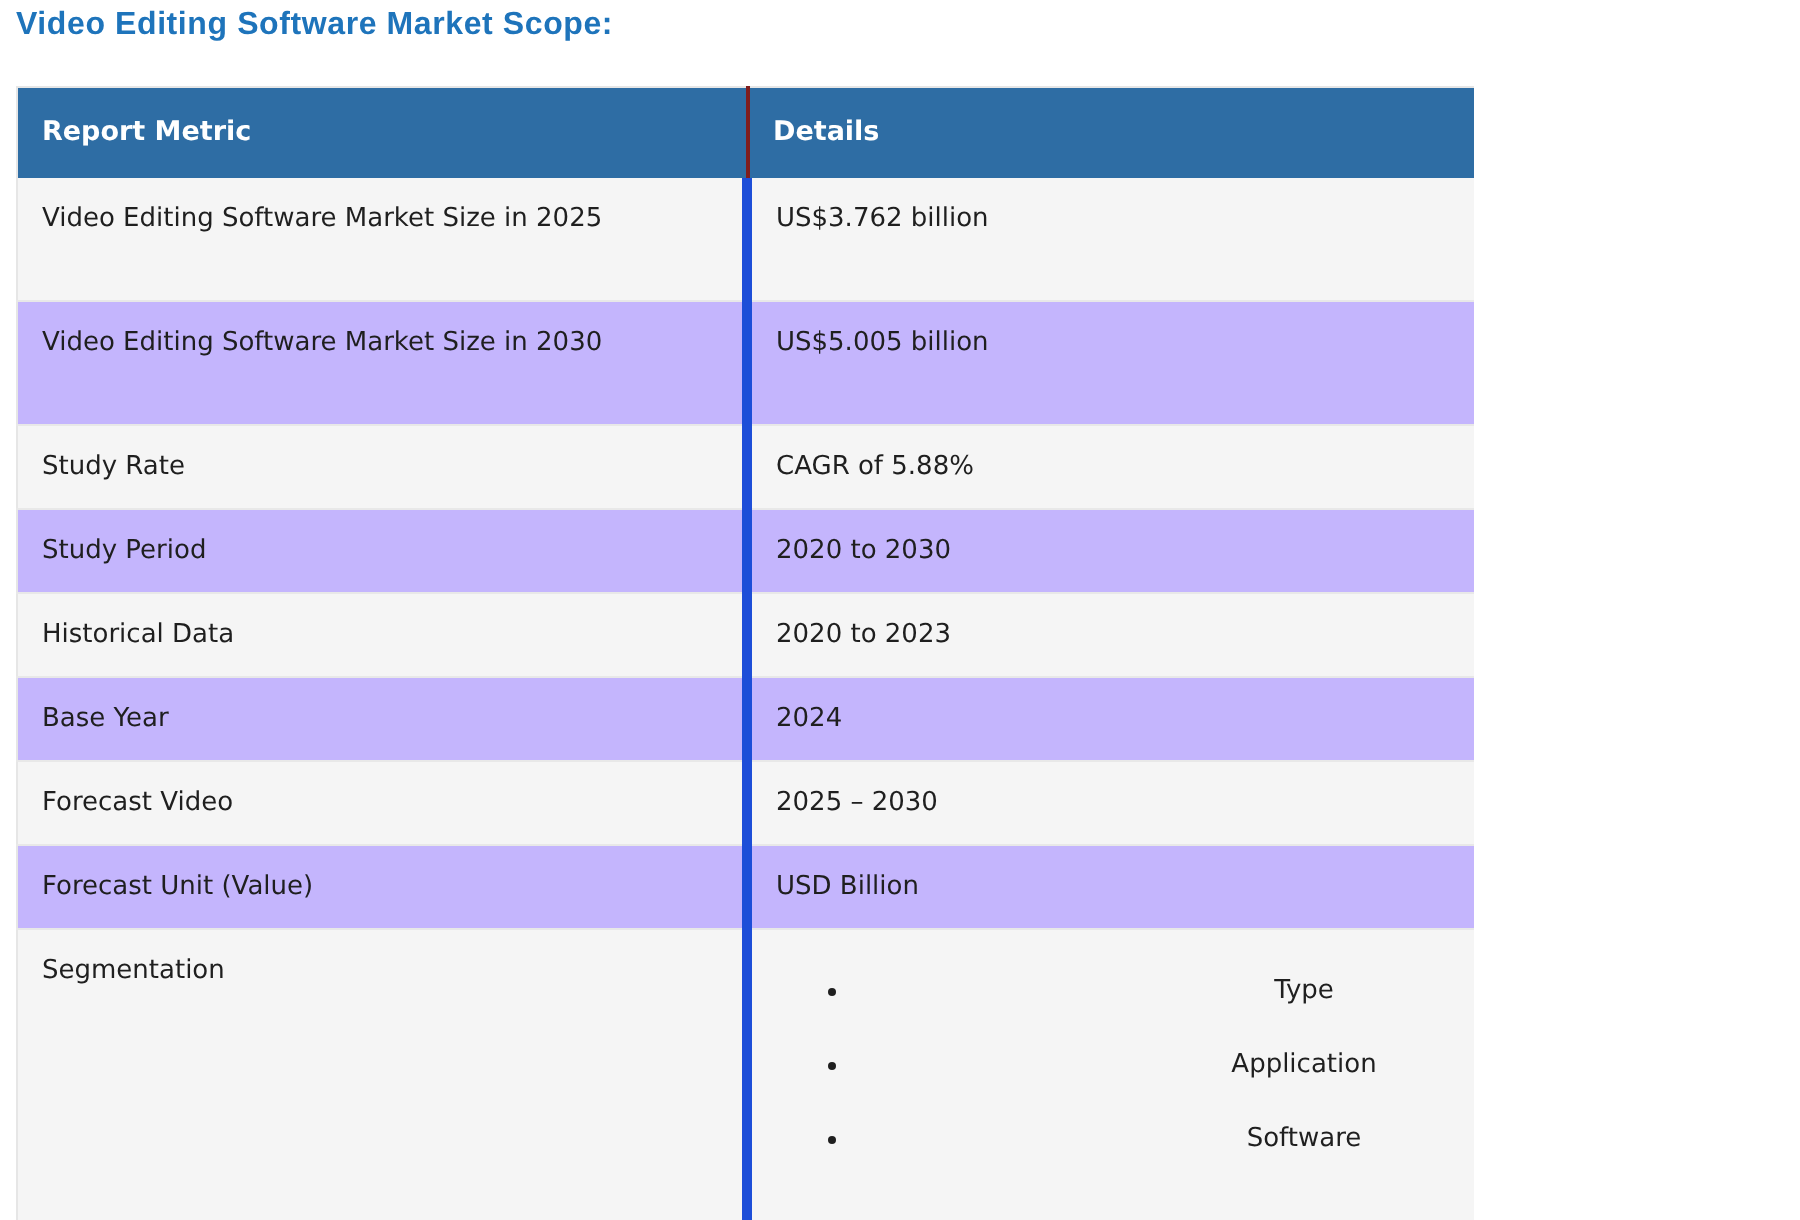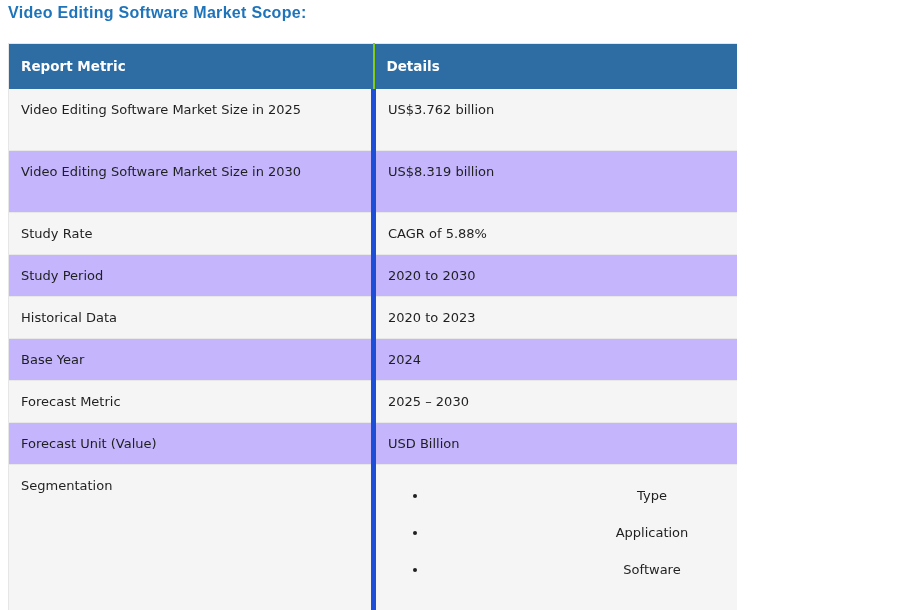--- a/index.html
+++ b/index.html
@@ -36,21 +36,21 @@
   table.scope-table col.col-details { width: 515px; }
   th {
     background: #2e6da4;
     color: #ffffff;
     text-align: left;
     font-size: 13.5px;
     font-weight: bold;
     padding: 14px 12px;
     line-height: 17px;
   }
-  th.first { border-right: 2px solid #84cc16; }
+  th.first { border-right: 2px solid #7f1d1d; }
   td {
     font-size: 13px;
     color: #1f1f1f;
     padding: 12px;
     vertical-align: top;
     line-height: 17px;
     border-bottom: 1px solid #e8e8e8;
     background: #c4b5fd;
   }
   td.details-cell { border-left: 5px solid #1d4ed8; }
@@ -85,40 +85,40 @@
         <th>Details</th>
       </tr>
     </thead>
     <tbody>
       <tr class="alt tall">
         <td class="metric-cell">Video Editing Software Market Size in 2025</td>
         <td class="details-cell">US$3.762 billion</td>
       </tr>
       <tr class="tall">
         <td class="metric-cell">Video Editing Software Market Size in 2030</td>
-        <td class="details-cell">US$8.319 billion</td>
+        <td class="details-cell">US$5.005 billion</td>
       </tr>
       <tr class="alt">
         <td class="metric-cell">Study Rate</td>
         <td class="details-cell">CAGR of 5.88%</td>
       </tr>
       <tr>
         <td class="metric-cell">Study Period</td>
         <td class="details-cell">2020 to 2030</td>
       </tr>
       <tr class="alt">
         <td class="metric-cell">Historical Data</td>
         <td class="details-cell">2020 to 2023</td>
       </tr>
       <tr>
         <td class="metric-cell">Base Year</td>
         <td class="details-cell">2024</td>
       </tr>
       <tr class="alt">
-        <td class="metric-cell">Forecast Metric</td>
+        <td class="metric-cell">Forecast Video</td>
         <td class="details-cell">2025 – 2030</td>
       </tr>
       <tr>
         <td class="metric-cell">Forecast Unit (Value)</td>
         <td class="details-cell">USD Billion</td>
       </tr>
       <tr class="alt seg-row">
         <td class="metric-cell">Segmentation</td>
         <td class="details-cell">
           <ul class="seg-list">

